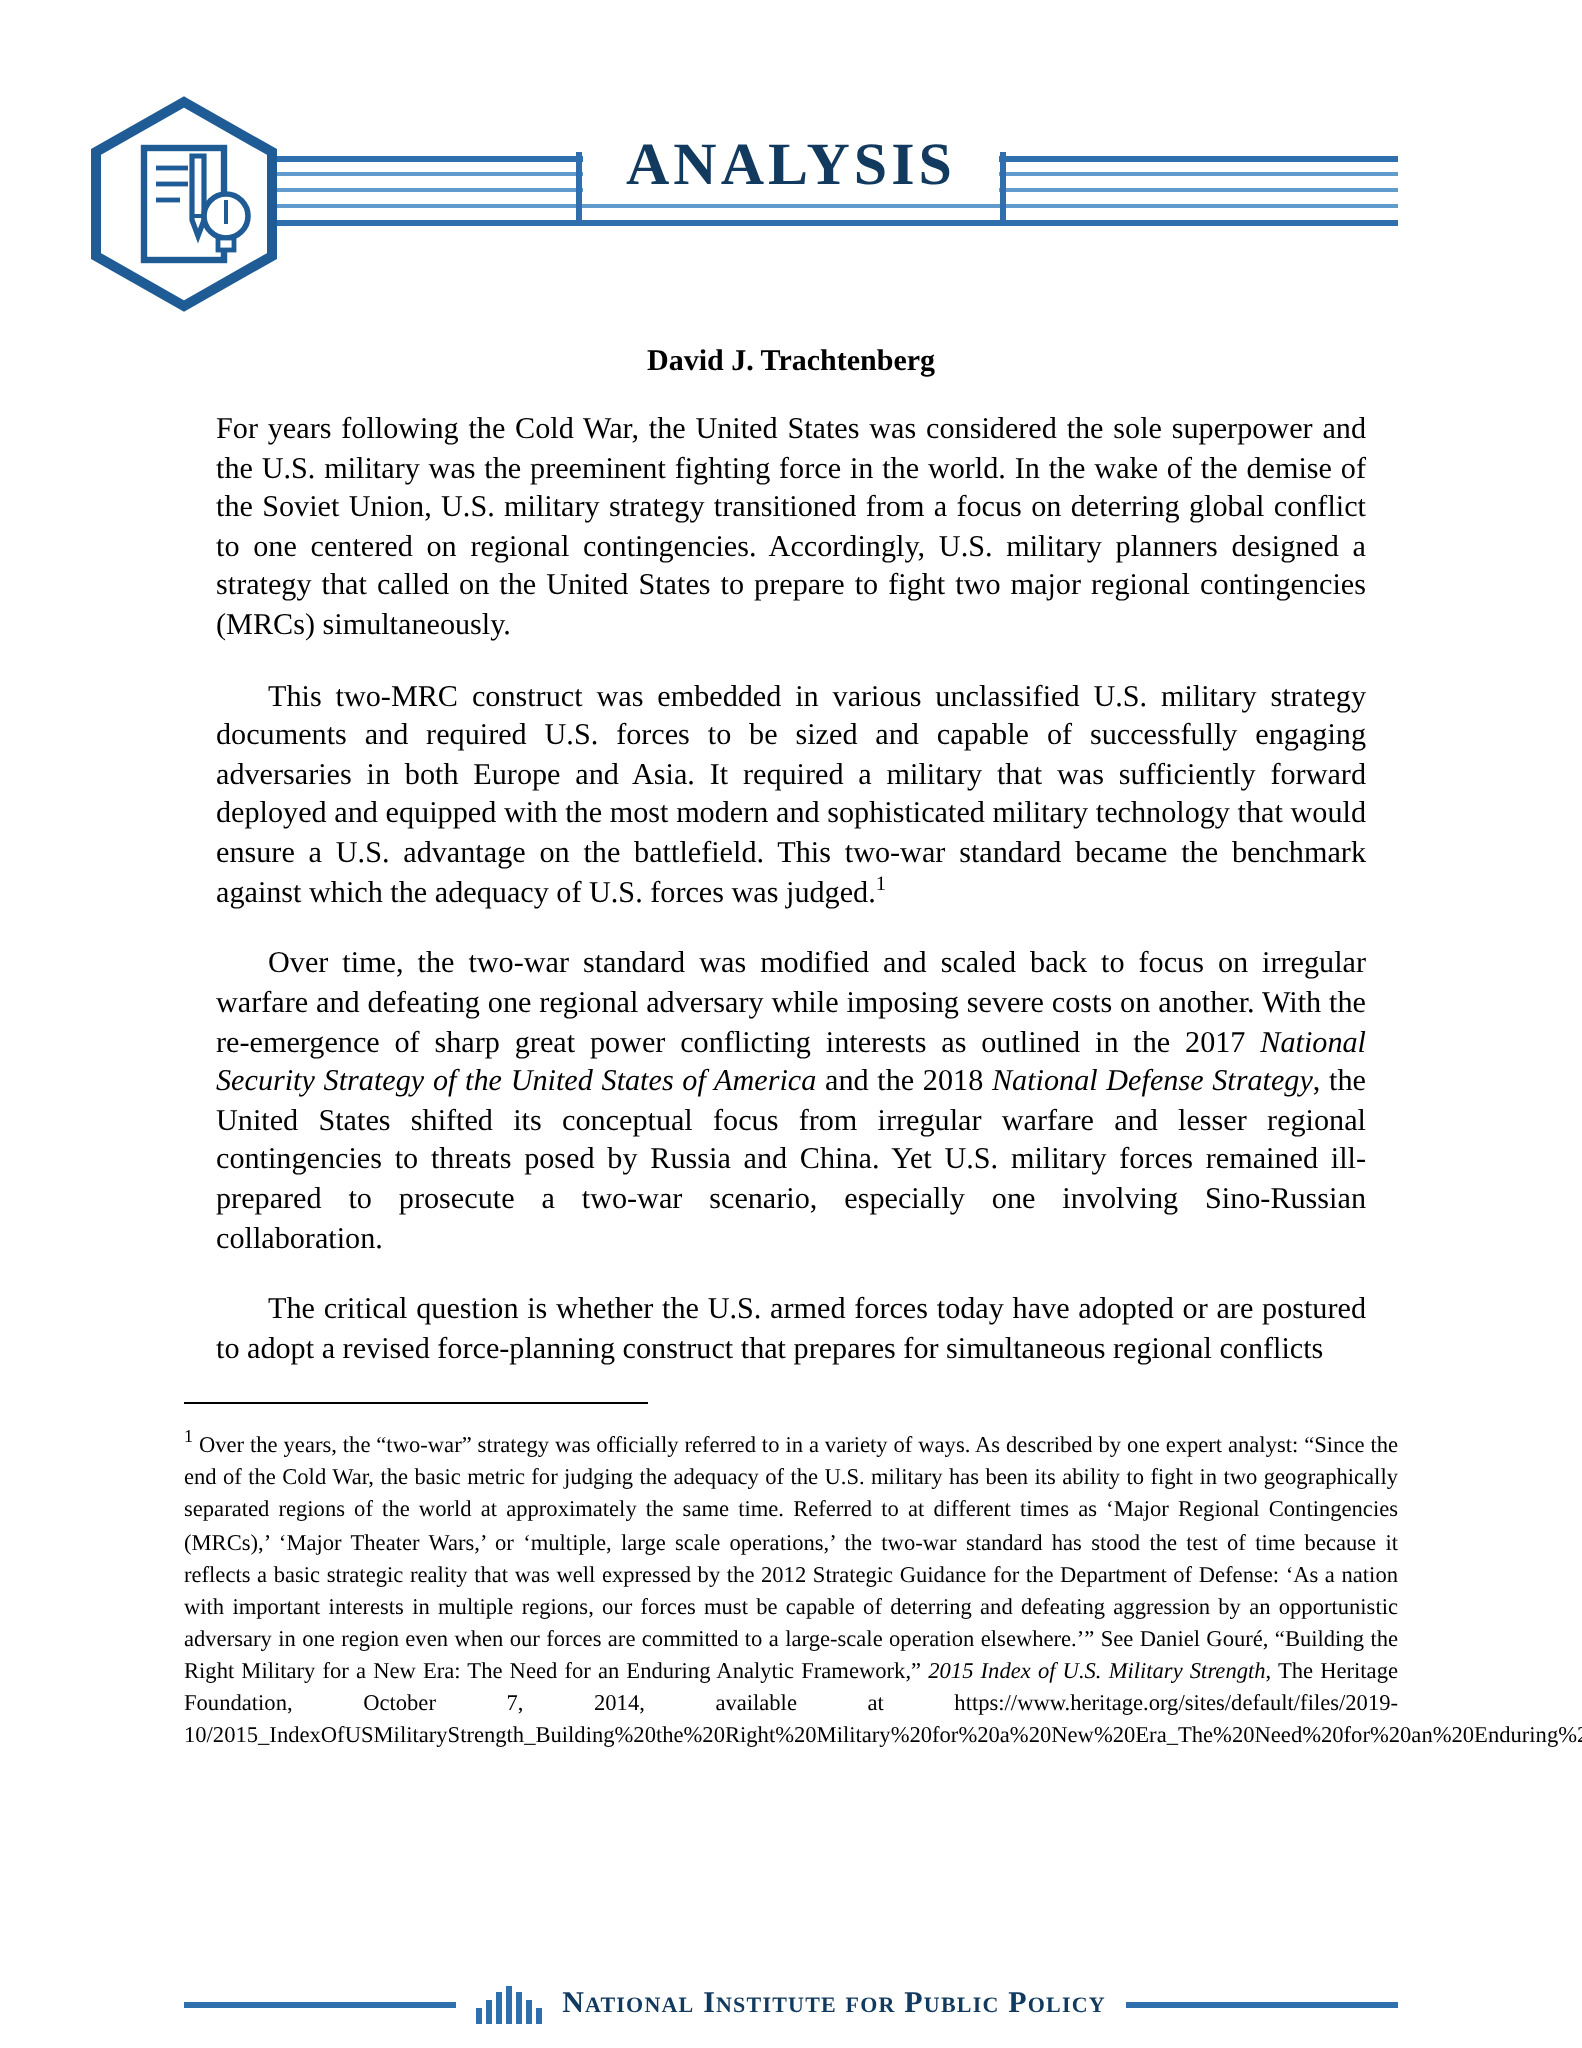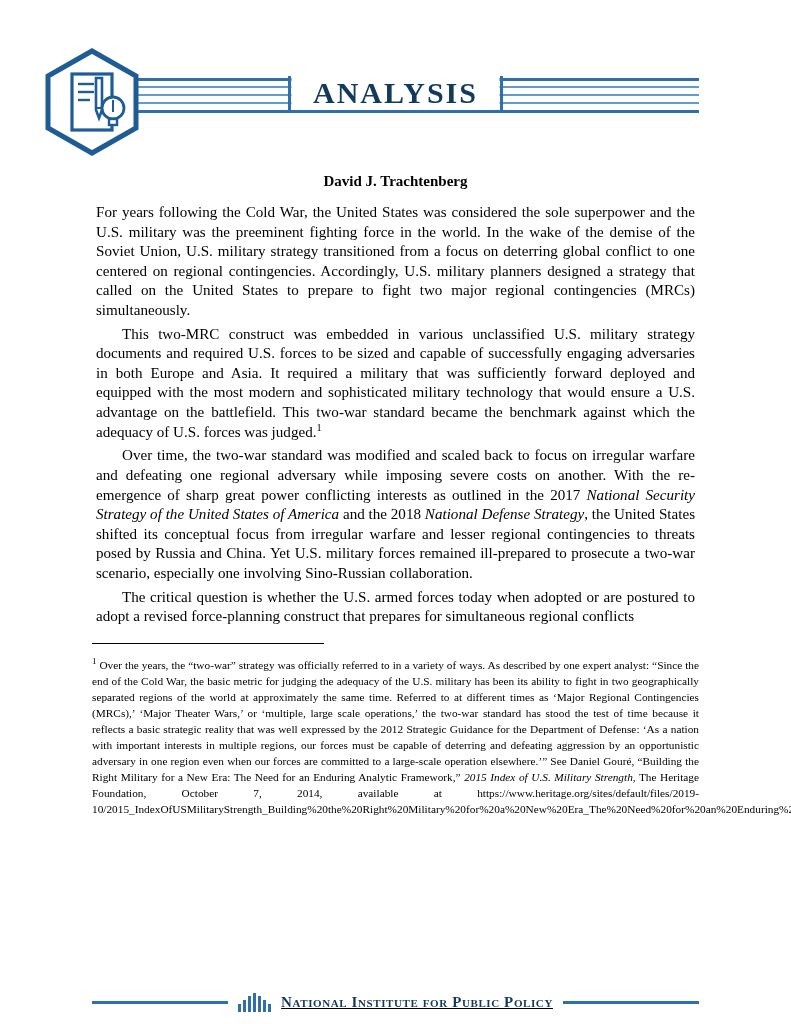--- a/index.html
+++ b/index.html
@@ -41,21 +41,21 @@
     left: 46px;
     right: 0;
     height: 3px;
     background: #2f6fae;
   }
   .rule-row.thin { height: 2px; background: #5f9bcd; }
 
   .analysis-word {
     position: absolute;
     left: 50%;
-    top: 32px;
+    top: 22px;
     transform: translateX(-50%);
     background: #ffffff;
     padding: 0 22px;
     font-family: "Liberation Serif", serif;
     font-size: 30px;
     font-weight: bold;
     letter-spacing: 2px;
     color: #12395e;
     z-index: 4;
   }
@@ -107,21 +107,21 @@
   
   .body-text {
     margin-top: 13px;
     font-size: 15.1px;
     line-height: 1.3;
     text-align: justify;
     text-justify: inter-word;
     hyphens: auto;
   }
   .body-text p {
-    margin: 4px;
+    margin: 16px;
     text-indent: 26px;
   }
   .body-text p.first { text-indent: 0; }
   .it { font-style: italic; }
   sup { font-size: 0.68em; vertical-align: super; line-height: 0; }
 
   
   .fn-rule {
     margin-top: 16px;
     width: 232px;
@@ -146,21 +146,20 @@
     position: absolute;
     left: 92px;
     right: 92px;
     bottom: 30px;
   }
   .footer-bar {
     display: flex;
     align-items: center;
     justify-content: center;
     gap: 10px;
-    text-decoration: underline;
   }
   .footer-line {
     flex: 1 1 auto;
     height: 3px;
     background: #2f6fae;
   }
   .footer-mark {
     display: flex;
     align-items: flex-end;
     gap: 2px;
@@ -219,21 +218,21 @@
       <line x1="69" y1="52" x2="69" y2="64" stroke="#1f5c96" stroke-width="2"></line>
     </svg>
   </div>
 
   <div class="author">David J. Trachtenberg</div>
 
   <div class="body-text">
     <p class="first">For years following the Cold War, the United States was considered the sole superpower and the U.S. military was the preeminent fighting force in the world. In the wake of the demise of the Soviet Union, U.S. military strategy transitioned from a focus on deterring global conflict to one centered on regional contingencies. Accordingly, U.S. military planners designed a strategy that called on the United States to prepare to fight two major regional contingencies (MRCs) simultaneously.</p>
     <p><span>This two-MRC construct was embedded in various unclassified U.S. military strategy documents and required U.S. forces to be sized and capable of successfully engaging adversaries in both Europe and Asia. It required a military that was sufficiently forward deployed and equipped with the most modern and sophisticated military technology that would ensure a U.S. advantage on the battlefield. This two-war standard became the benchmark against which the adequacy of U.S. forces was judged.</span><sup>1</sup></p>
     <p><span>Over time, the two-war standard was modified and scaled back to focus on irregular warfare and defeating one regional adversary while imposing severe costs on another. With the re-emergence of sharp great power conflicting interests as outlined in the 2017 </span><span class="it">National Security Strategy of the United States of America</span><span> and the 2018 </span><span class="it">National Defense Strategy</span><span>, the United States shifted its conceptual focus from irregular warfare and lesser regional contingencies to threats posed by Russia and China. Yet U.S. military forces remained ill-prepared to prosecute a two-war scenario, especially one involving Sino-Russian collaboration.</span></p>
-    <p>The critical question is whether the U.S. armed forces today when adopted or are postured to adopt a revised force-planning construct that prepares for simultaneous regional conflicts</p>
+    <p>The critical question is whether the U.S. armed forces today have adopted or are postured to adopt a revised force-planning construct that prepares for simultaneous regional conflicts</p>
   </div>
 
   <div class="fn-rule"></div>
 
 
   <div class="footnote"><span class="fnum">1</span><span> Over the years, the “two-war” strategy was officially referred to in a variety of ways. As described by one expert analyst: “Since the end of the Cold War, the basic metric for judging the adequacy of the U.S. military has been its ability to fight in two geographically separated regions of the world at approximately the same time. Referred to at different times as ‘Major Regional Contingencies (MRCs),’ ‘Major Theater Wars,’ or ‘multiple, large scale operations,’ the two-war standard has stood the test of time because it reflects a basic strategic reality that was well expressed by the 2012 Strategic Guidance for the Department of Defense: ‘As a nation with important interests in multiple regions, our forces must be capable of deterring and defeating aggression by an opportunistic adversary in one region even when our forces are committed to a large-scale operation elsewhere.’” See Daniel Gouré, “Building the Right Military for a New Era: The Need for an Enduring Analytic Framework,” </span><span class="it">2015 Index of U.S. Military Strength</span><span>, The Heritage Foundation, October 7, 2014, available at https://www.heritage.org/sites/default/files/2019-10/2015_IndexOfUSMilitaryStrength_Building%20the%20Right%20Military%20for%20a%20New%20Era_The%20Need%20for%20an%20Enduring%20Analytic%20Framework.pdf.</span></div>
 
   <div class="footer">
     <div class="footer-bar">
       <div class="footer-line"></div>

